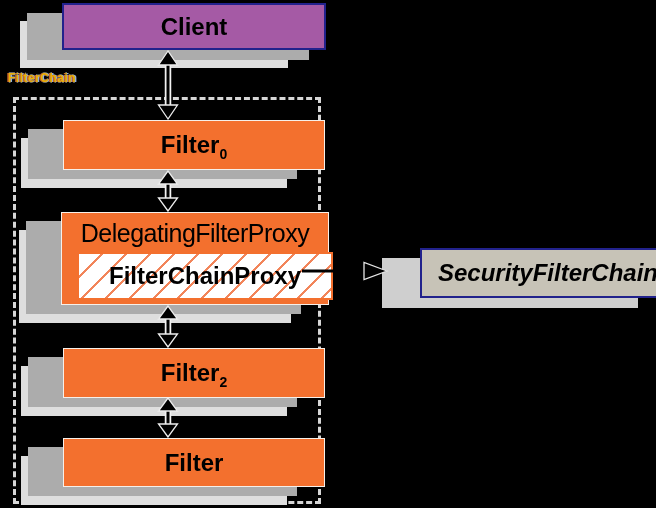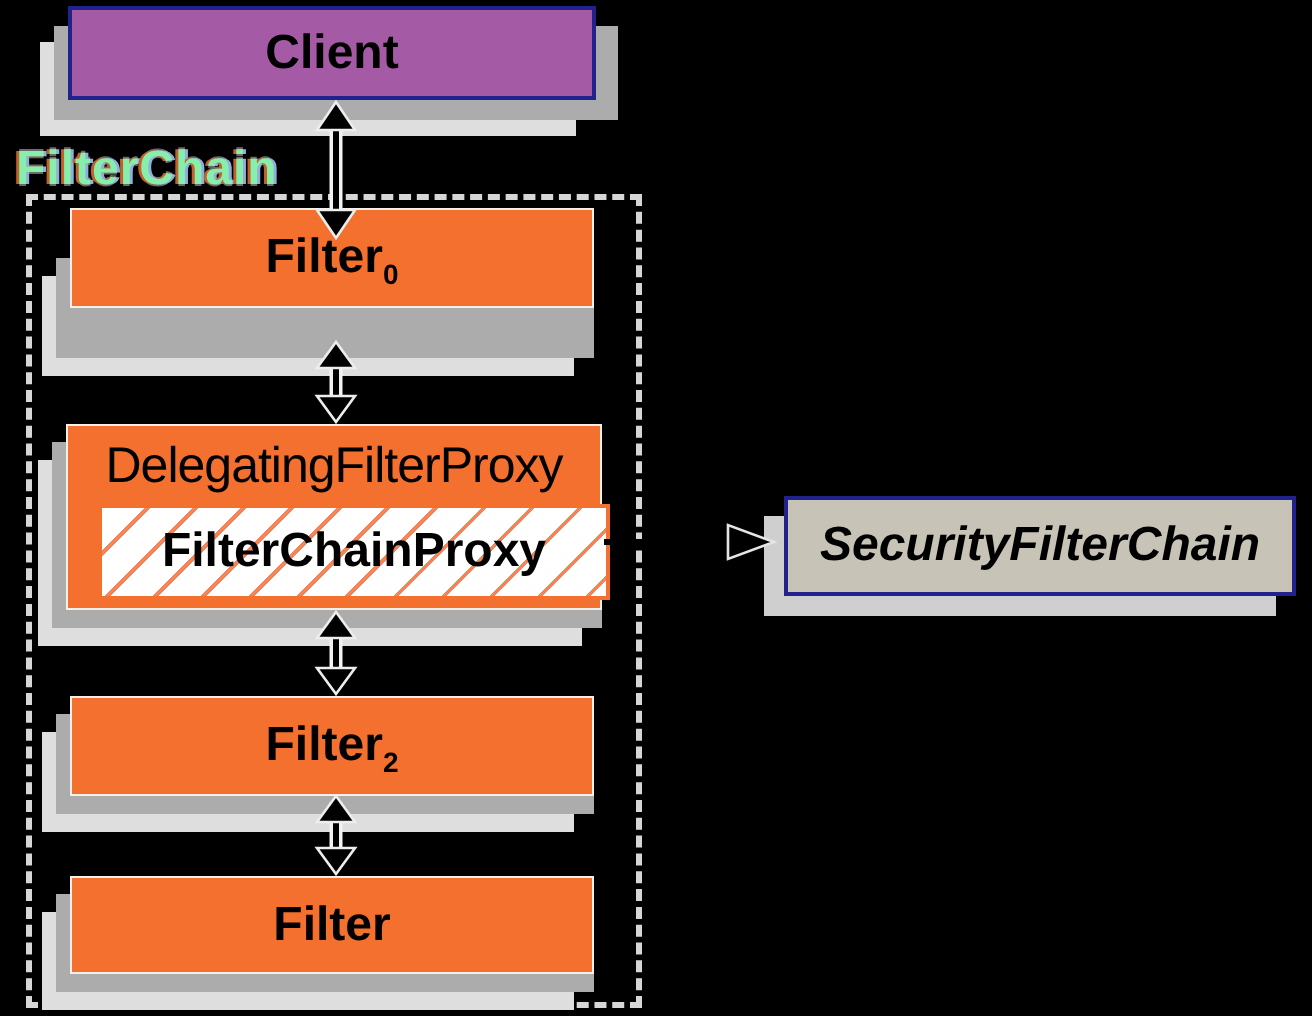--- a/index.html
+++ b/index.html
@@ -2,41 +2,41 @@
 <html style="--background: #000000; --orange: #F3702E; --purple: #A55AA5; --navy: #22228C; --tan: #C7C3B7; --hatch: #F2855A; --shadow-mid: #ACACAC; --shadow-light: #DEDEDE; --shadow-single: #CFCFCF; --dash: #D6D6D6; --text: #000000;"><head>
 <meta charset="utf-8">
 <style>
   html,body{margin:0;padding:0;background:#000;}
   #canvas{
     position:relative;width:656px;height:508px;overflow:hidden;
     background:var(--background,#000);
     font-family:"Liberation Sans","DejaVu Sans",sans-serif;
   }
   .box{position:absolute;display:flex;align-items:center;justify-content:center;
-       font-weight:bold;color:var(--text,#000);box-sizing:border-box;}
+       font-weight:bold;color:var(--text,#000);box-sizing:border-box;margin-left:28px;}
   .shadow{position:absolute;}
   .sh-mid{background:var(--shadow-mid,#acacac);}
   .sh-light{background:var(--shadow-light,#dedede);}
   .sh-single{background:var(--shadow-single,#cfcfcf);}
 
   .client{left:34px;top:3px;width:264px;height:47px;
           background:var(--purple,#a55aa5);border:2px solid var(--navy,#22228c);
           font-size:24px;}
   .client-sh1{left:27px;top:13px;width:282px;height:47px;}
   .client-sh2{left:20px;top:21px;width:268px;height:47px;}
 
-  .fc-label{position:absolute;left:8px;top:71px;font-size:24px;font-weight:bold;
-            color:#86efac;letter-spacing:.5px;
+  .fc-label{position:absolute;left:8px;top:71px;font-size:12px;font-weight:bold;
+            color:#eab308;letter-spacing:.5px;
             text-shadow:-1.5px 0 0 #c2622a, 1.5px 0 0 #93aedc,
                         0 -1px 0 #6a6a6a, 0 1px 0 #6a6a6a;}
   .dashed{position:absolute;left:13px;top:97px;width:308px;height:407px;
           border:3px dashed var(--dash,#d6d6d6);box-sizing:border-box;}
 
   .orange{background:var(--orange,#f3702e);border:1px solid #f6f0ea;}
-  .filter0{left:35px;top:104px;width:262px;height:50px;font-size:24px;}
+  .filter0{left:35px;top:120px;width:262px;height:50px;font-size:24px;}
   .f0-sh1{left:28px;top:129px;width:269px;height:50px;}
   .f0-sh2{left:21px;top:138px;width:266px;height:50px;}
 
   .dfp{left:33px;top:212px;width:268px;height:93px;flex-direction:column;
        justify-content:flex-start;}
   .dfp-title{height:40px;display:flex;align-items:center;font-size:25px;
              font-weight:normal;letter-spacing:-.5px;}
   .dfp-sh1{left:26px;top:221px;width:275px;height:93px;}
   .dfp-sh2{left:19px;top:230px;width:272px;height:93px;}
   .fcp{position:absolute;left:15px;top:39px;width:256px;height:48px;

